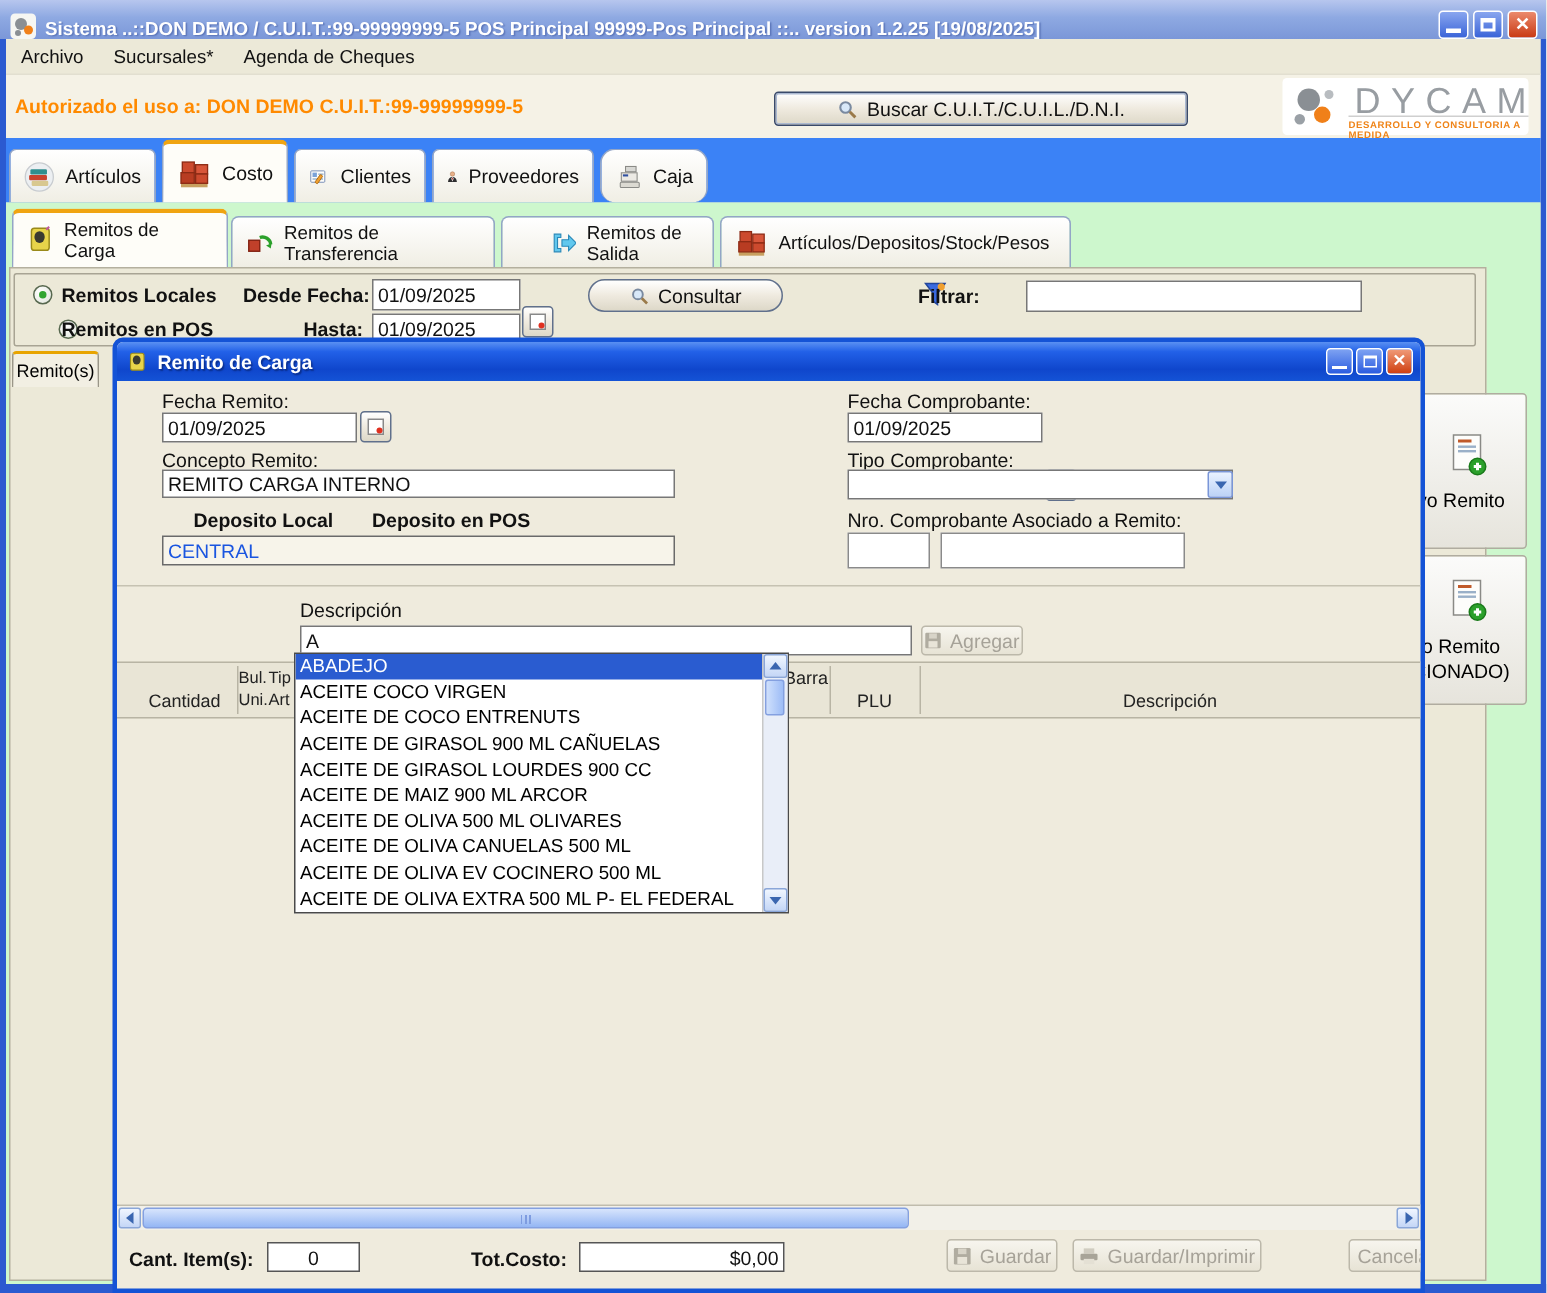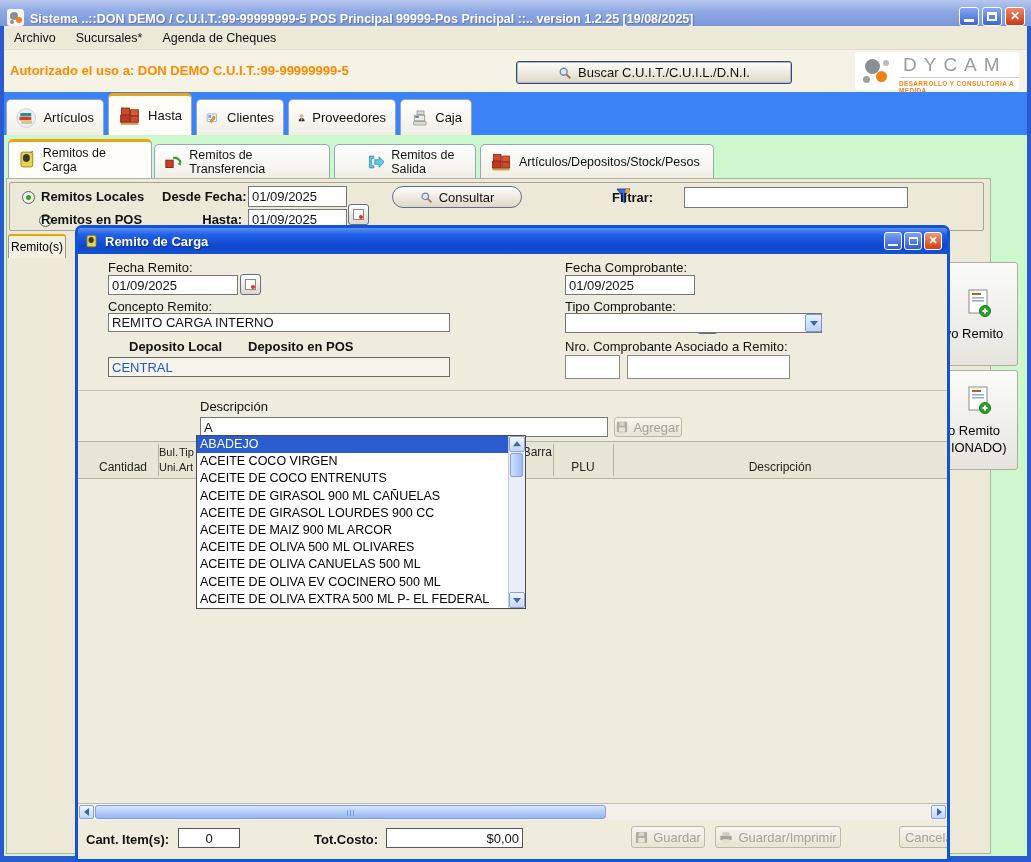--- a/index.html
+++ b/index.html
@@ -27,21 +27,21 @@
   .menubar { left:4px; top:26px; width:1023px; height:24px; background:#ece9d8; display:flex; align-items:center; border-bottom:1px solid #e2dfd0; }
   .menu-item { font-size:12.5px; padding:3px 10px; color:#111; }
   .header { left:4px; top:50px; width:1023px; height:42px; background:#f5f2e6; }
   .auth-text { left:6px; top:13px; color:#ff8a00; font-weight:bold; font-size:13px; }
   .btn3d { background:linear-gradient(180deg,#ffffff,#efeadf 50%,#ddd8c8); border:1px solid #60708c; border-radius:3px;
     display:flex; align-items:center; justify-content:center; gap:6px; font-size:13px; color:#111; }
   .buscar-btn { left:512px; top:11px; width:276px; height:23px; border:1px solid #3a4a6a; box-shadow:0 0 0 1px #aab8d0 inset; }
   .logo { left:851px; top:2px; width:164px; height:38px; background:#fff; border-radius:3px; }
   .logo .balls { position:absolute; left:8px; top:5px; width:30px; height:28px; }
   .logo .balls i { position:absolute; border-radius:50%; }
-  .logo-name { position:absolute; left:48px; top:2px; font-size:19px; letter-spacing:7px; color:#989da2; }
+  .logo-name { position:absolute; left:48px; top:2px; font-size:24px; letter-spacing:7px; color:#989da2; }
   .logo-tag { position:absolute; left:44px; top:25px; font-size:6.4px; font-weight:bold; color:#ef8418; letter-spacing:.4px; border-top:1px solid #cfcfcf; padding-top:2px; }
 
   
   .tab { position:absolute; bottom:0; background:linear-gradient(180deg,#ffffff,#f0eee4); border:1px solid #93a5c6; border-bottom:none;
     border-radius:5px 5px 0 0; display:flex; align-items:center; gap:7px; padding:0 9px; font-size:13px; color:#111; }
   .tab.active { border-top:3px solid #f0a411; background:#fefdf8; }
   .maintabs { left:4px; top:92px; width:1023px; height:43px; background:#3b82f6; }
   .green { left:4px; top:135px; width:1023px; height:721px; background:#cdf7cd; }
   .subtabs { left:4px; top:135px; width:1023px; height:43px; }
   .subtab { font-size:12.5px; }
@@ -175,42 +175,42 @@
       <span>Artículos</span>
     </div>
     <div class="tab active" style="left:104px;width:84px;height:42px;">
       <svg width="26" height="26" viewBox="0 0 26 26">
         <rect x="3" y="20" width="20" height="3" fill="#c8a060"></rect>
         <rect x="4" y="4" width="9" height="8" fill="#cc4a2e" stroke="#8c2a14"></rect>
         <rect x="14" y="6" width="9" height="7" fill="#d8563a" stroke="#8c2a14"></rect>
         <rect x="3" y="12" width="10" height="8" fill="#b83c22" stroke="#8c2a14"></rect>
         <rect x="14" y="13" width="9" height="7" fill="#cc4a2e" stroke="#8c2a14"></rect>
       </svg>
-      <span>Hasta</span>
+      <span>Costo</span>
     </div>
     <div class="tab" style="left:192px;width:88px;height:36px;">
       <svg width="24" height="24" viewBox="0 0 24 24">
         <rect x="2" y="5" width="16" height="13" rx="1" fill="#fdfdfb" stroke="#6a84b0"></rect>
         <rect x="4" y="7" width="5" height="5" fill="#7aa2d8"></rect>
         <rect x="10.5" y="8" width="6" height="1.6" fill="#9ab0c8"></rect>
         <rect x="4" y="13.5" width="12" height="1.6" fill="#9ab0c8"></rect>
         <rect x="13" y="9" width="3.4" height="11" rx="1" transform="rotate(35 13 9)" fill="#f0a030" stroke="#b06a10"></rect>
       </svg>
       <span>Clientes</span>
     </div>
     <div class="tab" style="left:284px;width:108px;height:36px;">
       <svg width="22" height="24" viewBox="0 0 22 24">
         <circle cx="11" cy="6" r="4.5" fill="#e8b088" stroke="#a87048"></circle>
         <path d="M2 22 q1 -10 9 -10 q8 0 9 10 z" fill="#2e2e30"></path>
         <path d="M11 12 l2.5 3 -2.5 6 -2.5 -6 z" fill="#fff"></path>
         <path d="M11 13 l1 2 -1 4 -1 -4 z" fill="#b02020"></path>
       </svg>
       <span>Proveedores</span>
     </div>
-    <div class="tab" style="left:396px;width:72px;height:36px;">
+    <div class="tab" style="left:396px;width:72px;height:36px;border-radius:10px;">
       <svg width="26" height="24" viewBox="0 0 26 24">
         <rect x="10" y="2" width="10" height="5" fill="#d8d8d4" stroke="#8a8a86"></rect>
         <rect x="6" y="8" width="15" height="8" fill="#eceae4" stroke="#8a8a86"></rect>
         <rect x="7.5" y="9.5" width="5" height="2" fill="#3050a0"></rect>
         <rect x="5" y="17" width="18" height="5" rx="1" fill="#dcdad2" stroke="#8a8a86"></rect>
       </svg>
       <span>Caja</span>
     </div>
   </div>
 

